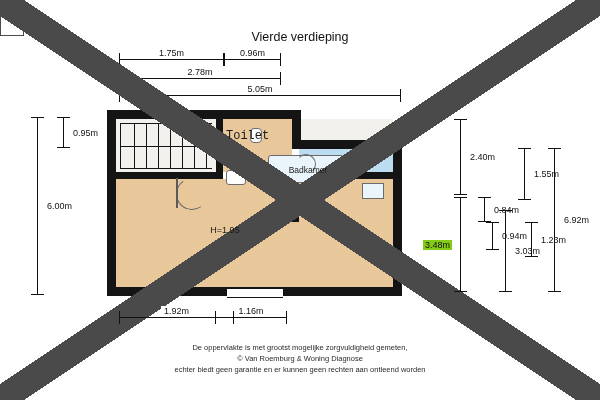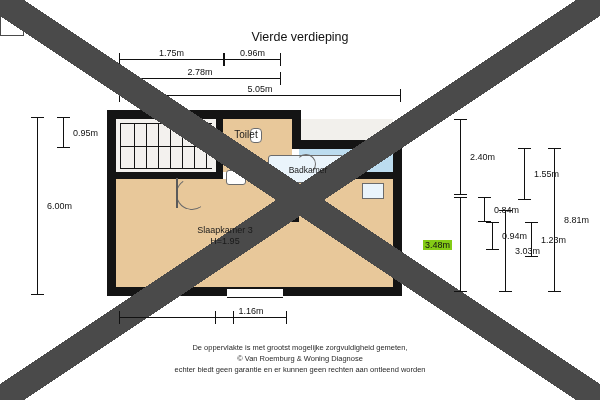--- a/index.html
+++ b/index.html
@@ -91,21 +91,21 @@
   
   .room-label {
     position: absolute;
     text-align: center;
     font-size: 8.5px;
     color: #1a1a1a;
     line-height: 1.25;
   }
   .lbl-slaapkamer { left: 170px; top: 225px; width: 110px; font-size: 9px; }
   .lbl-badkamer  { left: 268px; top: 165px; width: 80px; font-size: 8.5px; }
-  .lbl-toilet    { left: 226px; top: 129px; width: 40px; font-size: 10px; }
+  .lbl-toilet    { left: 226px; top: 129px; width: 40px; font-size: 12px; font-family: Liberation Mono, monospace; }
 
   
   .fixture { position: absolute; border: 1px solid #6b6b6b; background: #ffffff; }
   .sink-toilet { left: 226px; top: 170px; width: 18px; height: 13px; border-radius: 3px; }
   .wc { left: 250px; top: 128px; width: 10px; height: 13px; border-radius: 4px; background:#fff; }
   .bath { left: 268px; top: 155px; width: 74px; height: 26px; border-radius: 3px; background:#eaf4fb; }
   .shower { left: 362px; top: 183px; width: 20px; height: 14px; background:#eaf4fb; }
   .cabinet-right { left: 381px; top: 225px; width: 22px; height: 34px; background:#fff; border:1px solid #4a4a4a; }
   .cabinet-right:after {
     content:""; position:absolute; left:0; top:0; width:100%; height:100%;
@@ -267,30 +267,30 @@
   <div class="fixture shower"></div>
   <div class="fixture sink-toilet"></div>
   <div class="fixture wc"></div>
   <div class="cabinet-right"></div>
 
   <div class="door-arc" style="left:176px; top:178px; width:30px; height:30px; transform:rotate(10deg);"></div>
   <div class="door-line" style="left:176px; top:178px; width:2px; height:30px;"></div>
   <div class="door-arc" style="left:296px; top:154px; width:18px; height:18px; transform:rotate(180deg);"></div>
 
   <div class="room-label lbl-slaapkamer">
-    <div>Slaapkamer 3</div>
     <div>H=1.95</div>
   </div>
   <div class="room-label lbl-badkamer">Badkamer</div>
   <div class="room-label lbl-toilet">Toilet</div>
 
   <div class="dim dim-h" style="left:119px; top:310px; width:115px;">
     <div class="bar"></div>
       <div class="cap-l"></div>
       <div class="cap-r"></div>
+    <div class="txt"><span>1.92m</span></div>
   </div>
   <div class="dim dim-h" style="left:215px; top:310px; width:72px;">
     <div class="bar"></div>
       <div class="cap-l"></div>
       <div class="cap-r"></div>
     <div class="txt"><span>1.16m</span></div>
   </div>
 
   <div class="dim dim-v" style="left:452px; top:119px; height:76px;">
     <div class="bar"></div>
@@ -331,21 +331,21 @@
   <div class="dim dim-v" style="left:516px; top:148px; height:52px;">
     <div class="bar"></div>
       <div class="cap-t"></div>
       <div class="cap-b"></div>
     <div class="txt">1.55m</div>
   </div>
   <div class="dim dim-v" style="left:546px; top:148px; height:144px;">
     <div class="bar"></div>
       <div class="cap-t"></div>
       <div class="cap-b"></div>
-    <div class="txt">8.81m</div>
+    <div class="txt">6.92m</div>
   </div>
 
   <div class="footer">
     <div>De oppervlakte is met grootst mogelijke zorgvuldigheid gemeten,</div>
     <div>© Van Roemburg &amp; Woning Diagnose</div>
     <div>echter biedt geen garantie en er kunnen geen rechten aan ontleend worden</div>
   </div>
 
 </div>
 

